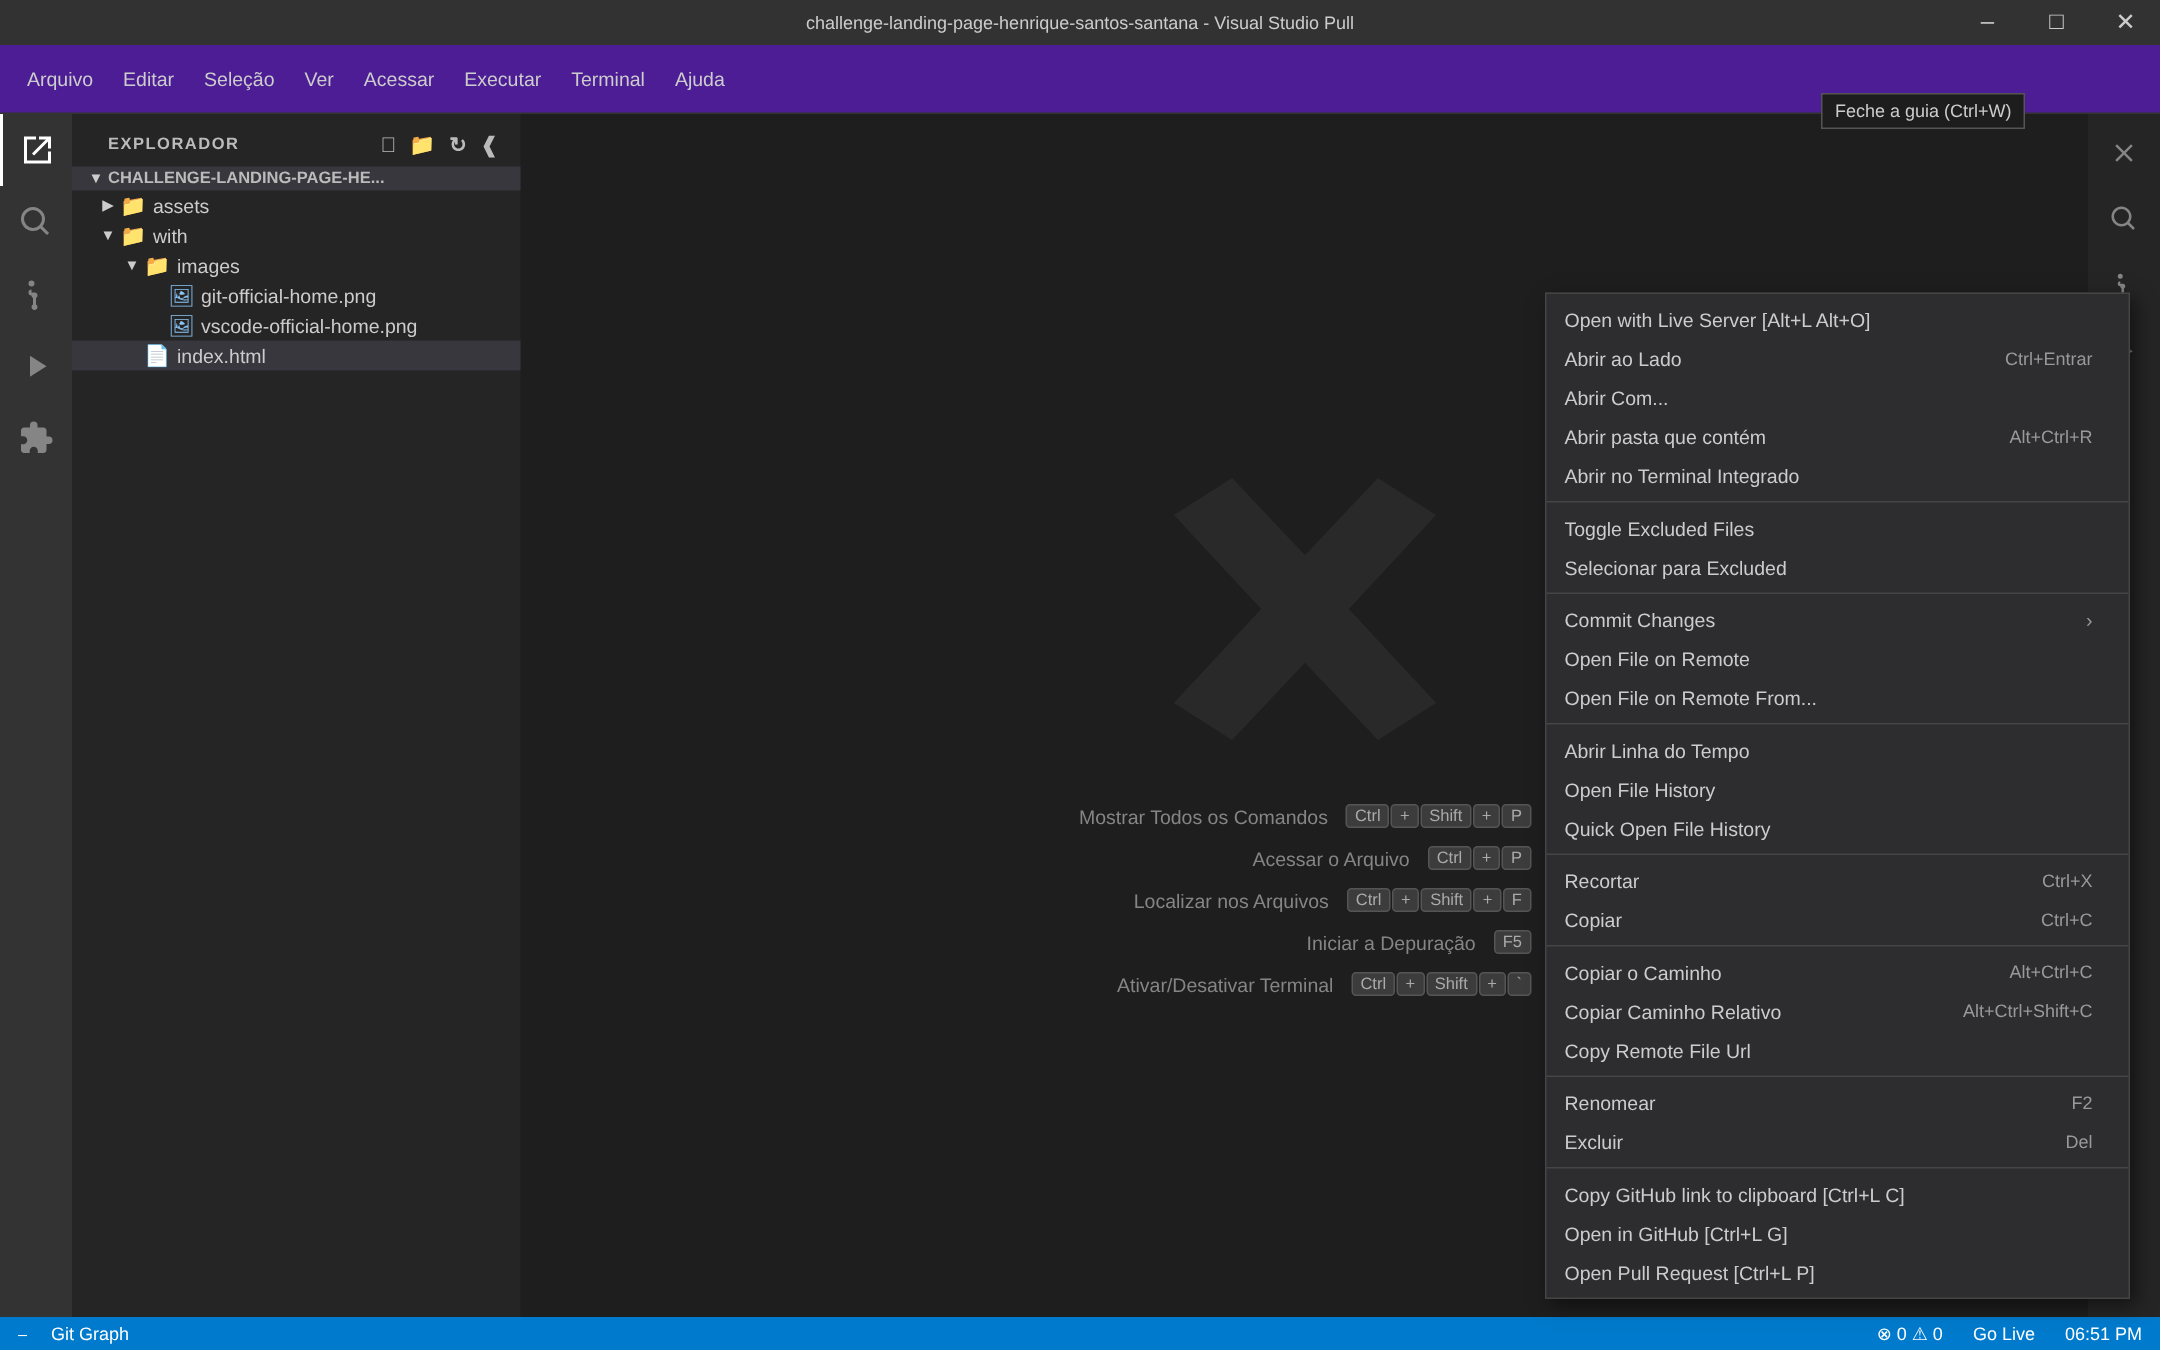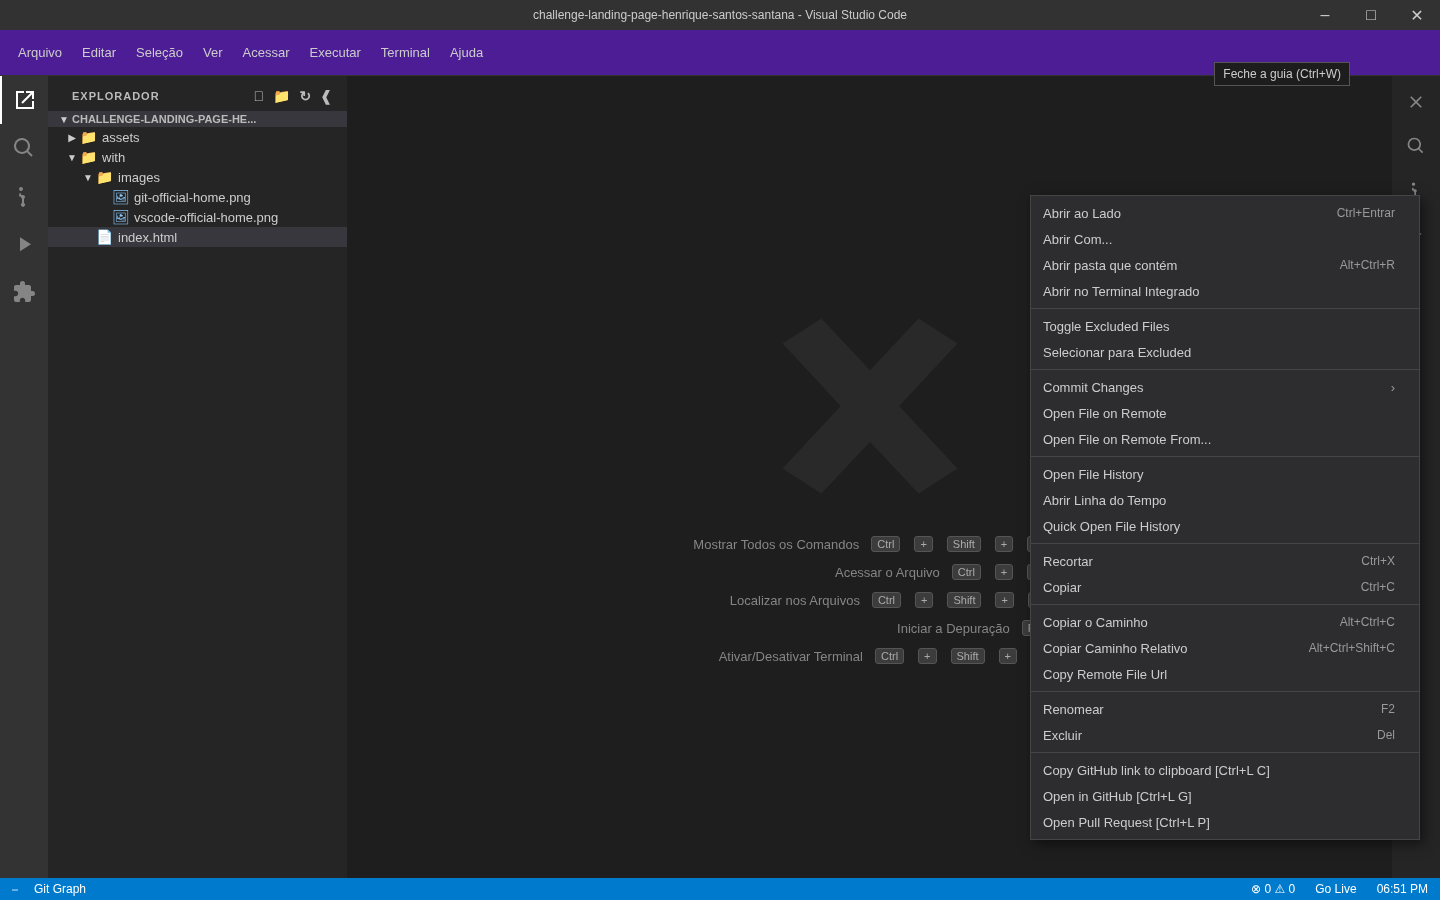--- a/index.html
+++ b/index.html
@@ -115,21 +115,21 @@
       gap: 12px;
       color: #858585;
       font-size: 13px;
     }
     .welcome-label {
       text-align: right;
       color: #858585;
     }
     .kbd-group {
       display: flex;
-      gap: 14px;
+      gap: 1px;
     }
     .kbd {
       background: #3c3c3c;
       border: 1px solid #555;
       border-radius: 3px;
       padding: 1px 5px;
       font-size: 11px;
       color: #aaa;
     }
 
@@ -261,21 +261,21 @@
     .statusbar-right { display: flex; align-items: center; gap: 12px; }
     .statusbar-item { cursor: pointer; padding: 0 4px; }
 
     
     .logo-svg { opacity: 0.2; }
   </style>
 </head>
 <body>
 
 <div class="titlebar">
-  <span class="titlebar-title">challenge-landing-page-henrique-santos-santana - Visual Studio Code</span>
+  <span class="titlebar-title">challenge-landing-page-henrique-santos-santana - Visual Studio Pull</span>
   <div class="titlebar-controls">
     <div class="titlebar-btn">–</div>
     <div class="titlebar-btn">□</div>
     <div class="titlebar-btn close">✕</div>
   </div>
 </div>
 
 <div class="menubar">
   <span class="menu-item">Arquivo</span>
   <span class="menu-item">Editar</span>
@@ -446,20 +446,23 @@
         </svg>
     </div>
   </div>
 </div>
 
 <div class="tooltip">
   <span>Feche a guia (Ctrl+W)</span>
 </div>
 
 <div class="context-menu" id="context-menu-el">
+<div class="ctx-item">
+      <span>Open with Live Server [Alt+L Alt+O]</span>
+    </div>
     <div class="ctx-item">
       <span>Abrir ao Lado</span>
       <span class="shortcut">Ctrl+Entrar</span>
     </div>
     <div class="ctx-item">
       <span>Abrir Com...</span>
     </div>
     <div class="ctx-item">
       <span>Abrir pasta que contém</span>
       <span class="shortcut">Alt+Ctrl+R</span>
@@ -480,24 +483,24 @@
       <span class="arrow-right">›</span>
     </div>
     <div class="ctx-item">
       <span>Open File on Remote</span>
     </div>
     <div class="ctx-item">
       <span>Open File on Remote From...</span>
     </div>
     <div class="ctx-separator"></div>
     <div class="ctx-item">
+      <span>Abrir Linha do Tempo</span>
+    </div>
+    <div class="ctx-item">
       <span>Open File History</span>
-    </div>
-    <div class="ctx-item">
-      <span>Abrir Linha do Tempo</span>
     </div>
     <div class="ctx-item">
       <span>Quick Open File History</span>
     </div>
     <div class="ctx-separator"></div>
     <div class="ctx-item">
       <span>Recortar</span>
       <span class="shortcut">Ctrl+X</span>
     </div>
     <div class="ctx-item">

